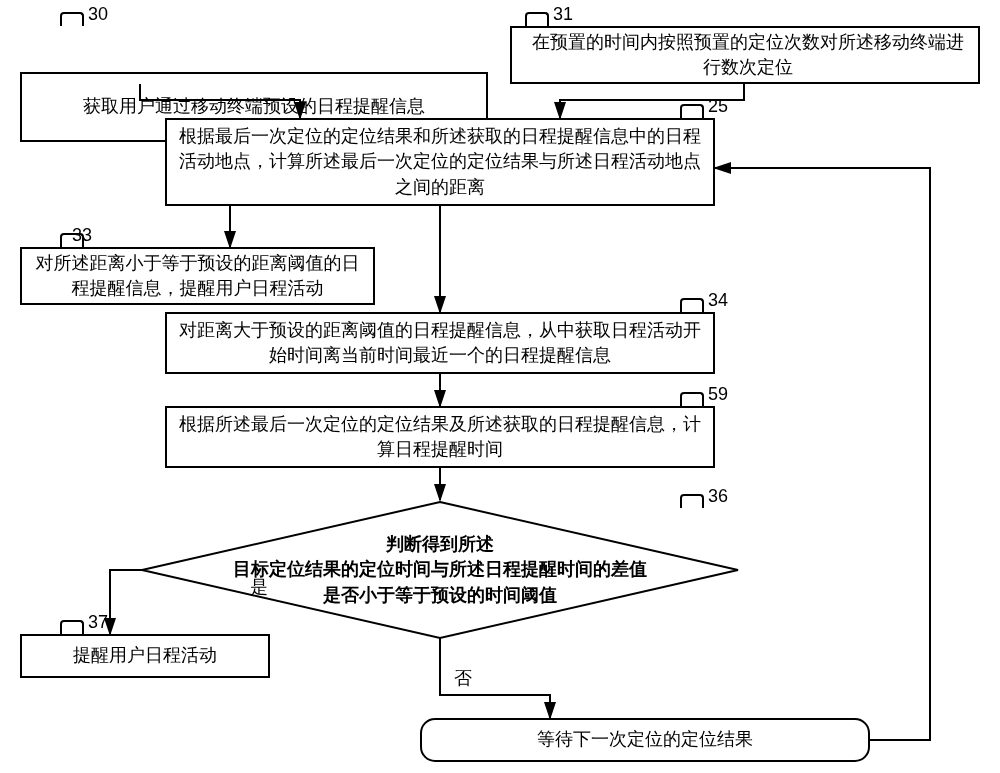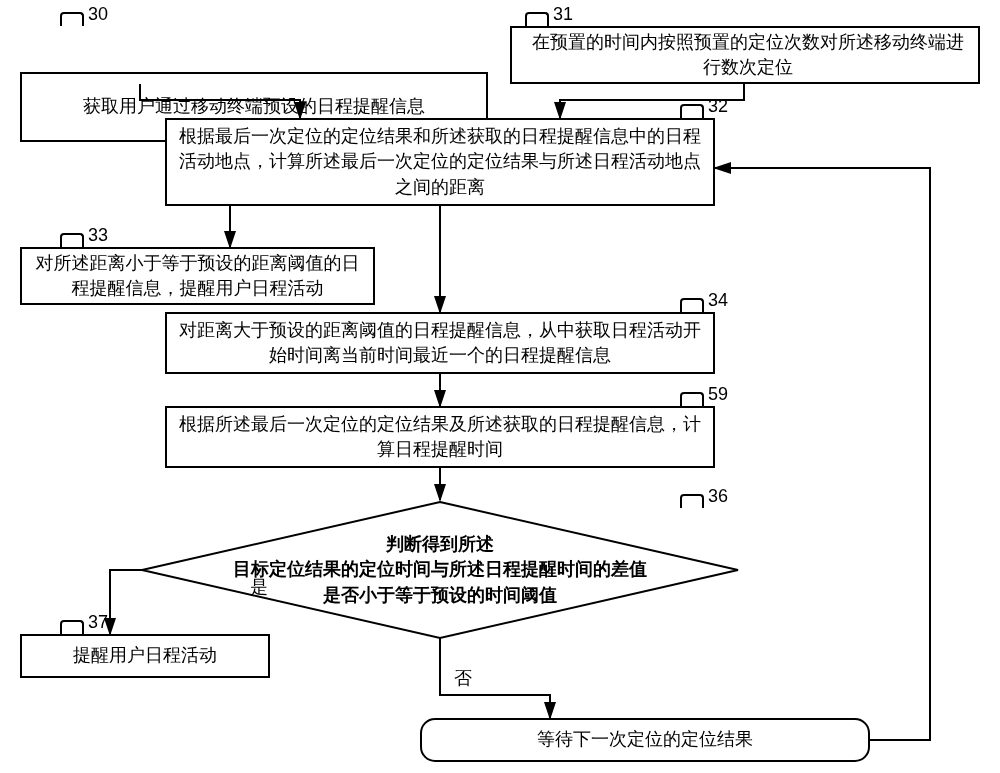--- a/index.html
+++ b/index.html
@@ -71,27 +71,27 @@
   <span>获取用户通过移动终端预设的日程提醒信息</span>
 </div>
 
 <div class="flag" style="left:525px; top:12px;"></div>
 <div class="label" style="left:553px; top:4px;">31</div>
 <div class="box" style="left:510px; top:26px; width:470px; height:58px;padding-left:16px;">
   <span>在预置的时间内按照预置的定位次数对所述移动终端进行数次定位</span>
 </div>
 
 <div class="flag" style="left:680px; top:104px;"></div>
-<div class="label" style="left:708px; top:96px;">32</div>
+<div class="label" style="left:708px; top:96px;">25</div>
 <div class="box" style="left:165px; top:118px; width:550px; height:88px;">
   <span>根据最后一次定位的定位结果和所述获取的日程提醒信息中的日程活动地点，计算所述最后一次定位的定位结果与所述日程活动地点之间的距离</span>
 </div>
 
 <div class="flag" style="left:60px; top:233px;"></div>
-<div class="label" style="left:88px; top:225px;">33</div>
+<div class="label" style="left:72px; top:225px;">33</div>
 <div class="box" style="left:20px; top:247px; width:355px; height:58px;">
   <span>对所述距离小于等于预设的距离阈值的日程提醒信息，提醒用户日程活动</span>
 </div>
 
 <div class="flag" style="left:680px; top:298px;"></div>
 <div class="label" style="left:708px; top:290px;">34</div>
 <div class="box" style="left:165px; top:312px; width:550px; height:62px;">
   <span>对距离大于预设的距离阈值的日程提醒信息，从中获取日程活动开始时间离当前时间最近一个的日程提醒信息</span>
 </div>
 

